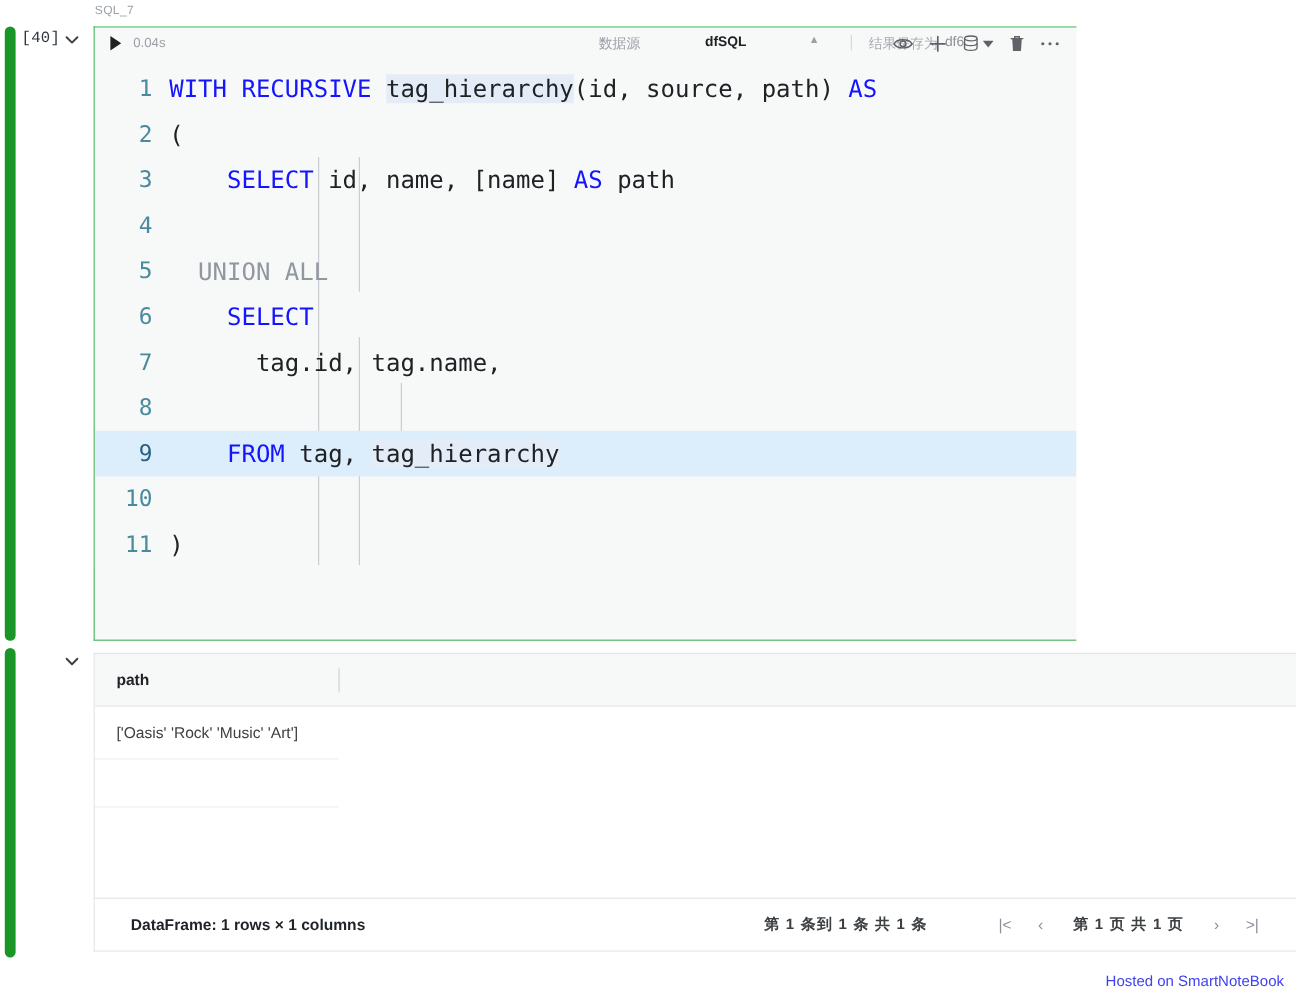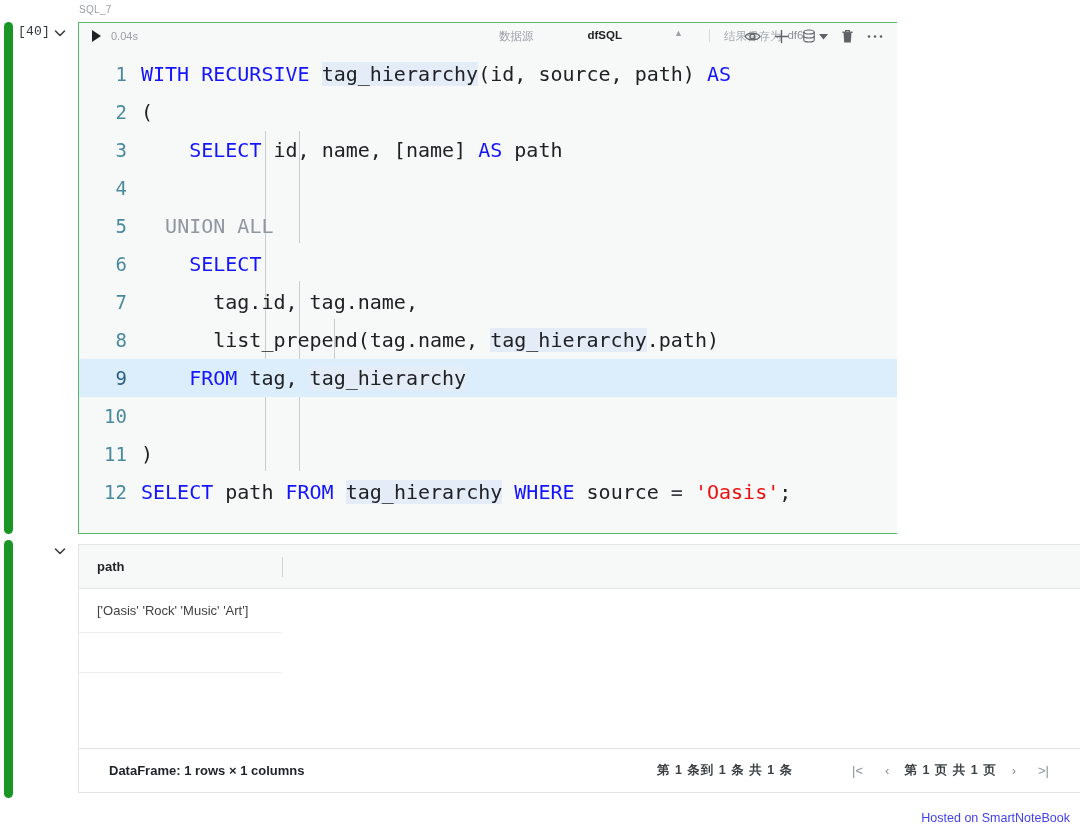--- a/index.html
+++ b/index.html
@@ -241,21 +241,21 @@
     font-size: 12.5px;
     color: #3c4043;
   }
   .pg-range { font-weight: bold; margin-right: 48px; letter-spacing: 1px; margin-left: 48px; }
   .pg-btn {
     color: #8a9098;
     margin: 0 11px;
     font-size: 13px;
     line-height: 1;
   }
-  .pg-label { font-weight: bold; margin: 0 4px; letter-spacing: 1px; text-align: center; }
+  .pg-label { font-weight: bold; margin: 0 14px; letter-spacing: 1px; text-align: center; }
 
   
   .hosted {
     position: absolute;
     right: 10px; bottom: 4px;
     font-size: 12.5px;
     color: #4242ee;
   }
 </style>
 </head>
@@ -359,25 +359,24 @@
         <span class="guide g4"></span>
       </div>
       <div id="code-lines">
           <div class="code-line"><span class="ln">1</span><span class="code-text"><span class="kw">WITH RECURSIVE </span><span class="hl">tag_hierarchy</span><span>(id, source, path) </span><span class="kw">AS</span></span></div>
           <div class="code-line"><span class="ln">2</span><span class="code-text"><span>(</span></span></div>
           <div class="code-line"><span class="ln">3</span><span class="code-text"><span>    </span><span class="kw">SELECT</span><span> id, name, [name] </span><span class="kw">AS</span><span> path</span></span></div>
           <div class="code-line"><span class="ln">4</span></div>
           <div class="code-line"><span class="ln">5</span><span class="code-text"><span>  </span><span class="kwd">UNION ALL</span></span></div>
           <div class="code-line"><span class="ln">6</span><span class="code-text"><span>    </span><span class="kw">SELECT</span></span></div>
           <div class="code-line"><span class="ln">7</span><span class="code-text"><span>      tag.id, tag.name,</span></span></div>
-          <div class="code-line"><span class="ln">8</span><span class="code-text"><span>      list_prepend(tag.name, </span><span class="hl">tag_hierarchy</span><span>.path)</span></span></div>
+          <div class="code-line"><span class="ln">8</span></div>
           <div class="code-line active"><span class="ln">9</span><span class="code-text"><span>    </span><span class="kw">FROM</span><span> tag, </span><span class="hl">tag_hierarchy</span></span></div>
           <div class="code-line"><span class="ln">10</span></div>
           <div class="code-line"><span class="ln">11</span><span class="code-text"><span>)</span></span></div>
-          <div class="code-line"><span class="ln">12</span><span class="code-text"><span class="kw">SELECT</span><span> path </span><span class="kw">FROM</span><span> </span><span class="hl">tag_hierarchy</span><span> </span><span class="kw">WHERE</span><span> source </span><span class="op">=</span><span> </span><span class="str">'Oasis'</span><span>;</span></span></div>
         </div>
     </div>
   </div>
 
   <div class="results-card">
     <div class="res-head">
       <span class="th">path</span>
       <span class="col-divider"></span>
     </div>
     <div class="res-body">

